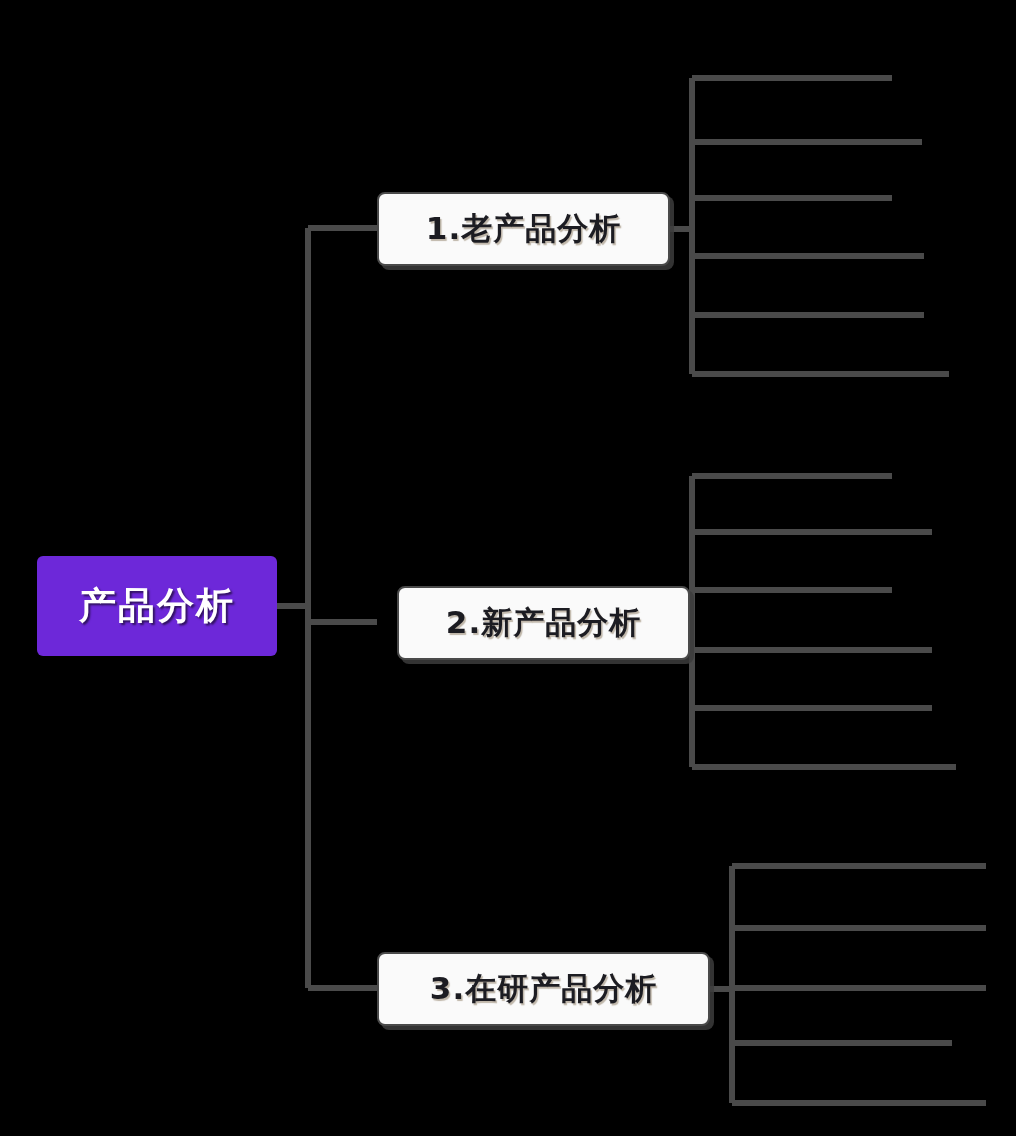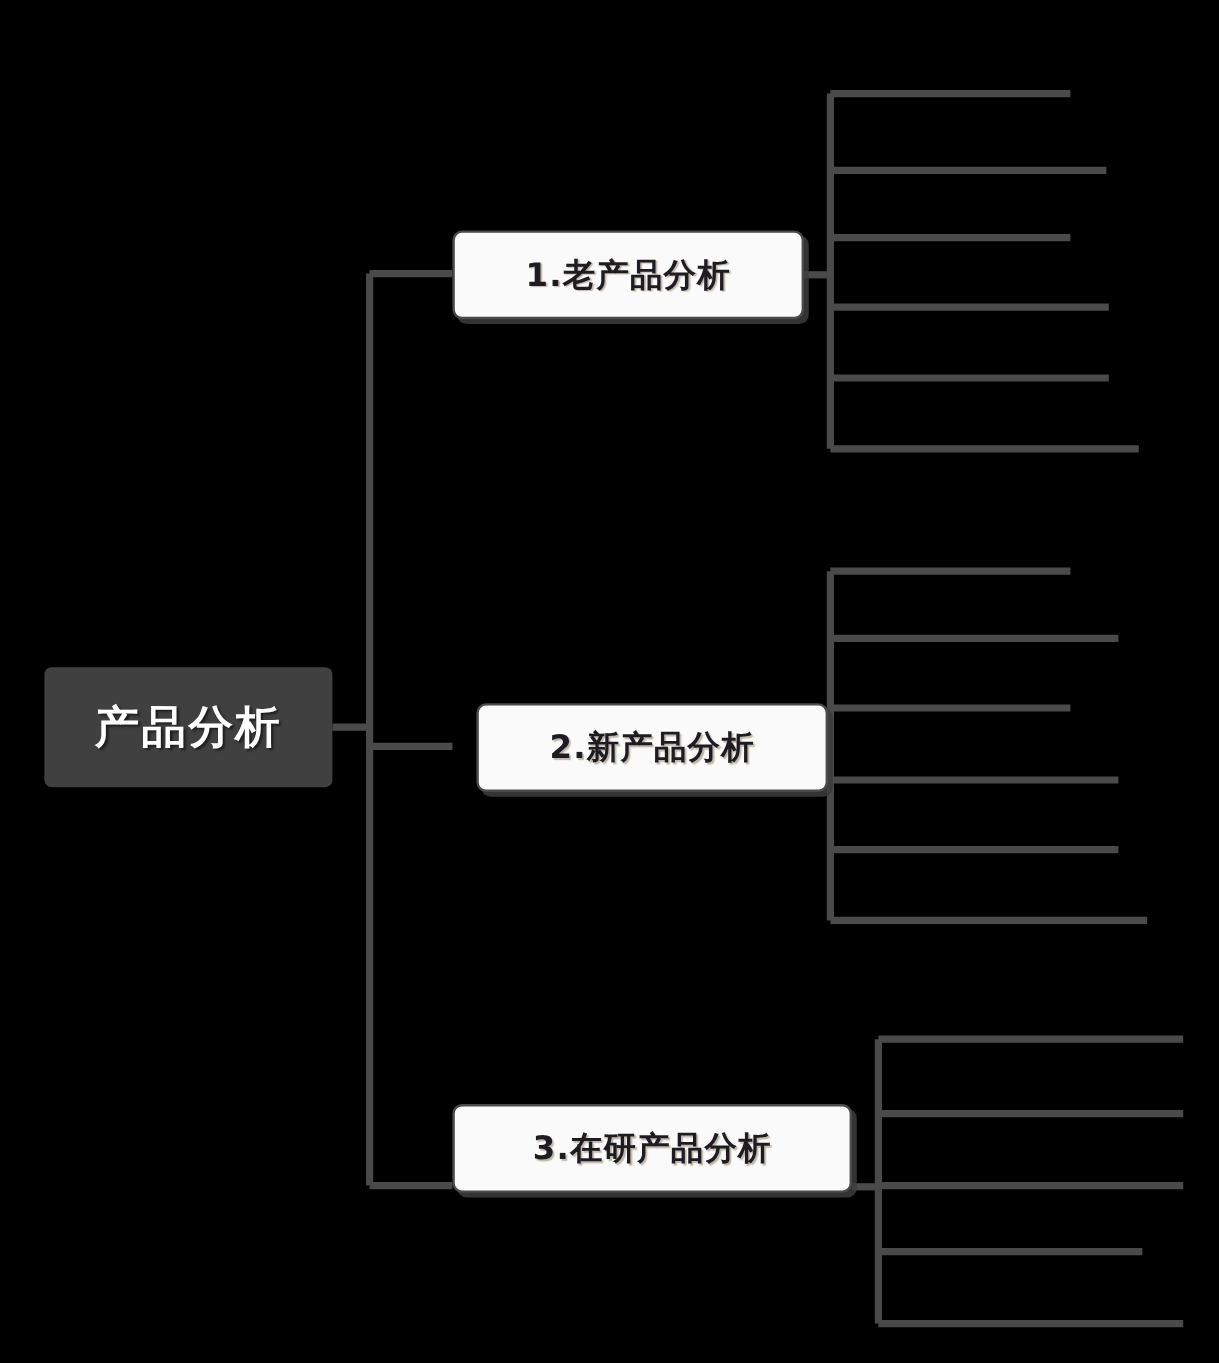--- a/index.html
+++ b/index.html
@@ -28,34 +28,34 @@
   }
   .node {
     position: absolute;
     box-sizing: border-box;
     display: flex;
     align-items: center;
     justify-content: center;
     white-space: nowrap;
   }
   .node-root {
-    background: #404040;
+    background: #6d28d9;
     border-radius: 6px;
     color: #ffffff;
     font-size: 37px;
     font-weight: bold;
     letter-spacing: 2px;
     text-shadow: 2px 2px 2px rgba(0,0,0,0.55);
   }
   .node-branch {
     background: #fafafa;
     border: 2px solid #4a4a4a;
     border-radius: 8px;
     color: #1c1c22;
-    font-size: 27px;
+    font-size: 31px;
     font-weight: bold;
     letter-spacing: 1px;
     box-shadow: 4px 4px 0 rgba(60,60,60,0.85);
     text-shadow: 1.5px 1.5px 1px rgba(120,100,70,0.45);
   }
 </style>
 </head>
 <body>
 
 <div id="canvas">
@@ -98,17 +98,17 @@
   </div>
 
   <div class="node node-branch" style="left: 377px; top: 192px; width: 293px; height: 74px;">
     <span>1.老产品分析</span>
   </div>
 
   <div class="node node-branch" style="left: 377px; top: 586px; width: 293px; height: 74px; margin-left: 20px;">
     <span>2.新产品分析</span>
   </div>
 
-  <div class="node node-branch" style="left: 377px; top: 920px; width: 333px; height: 74px;">
+  <div class="node node-branch" style="left: 377px; top: 952px; width: 333px; height: 74px;">
     <span>3.在研产品分析</span>
   </div>
 
 </div>
 
 </body></html>

